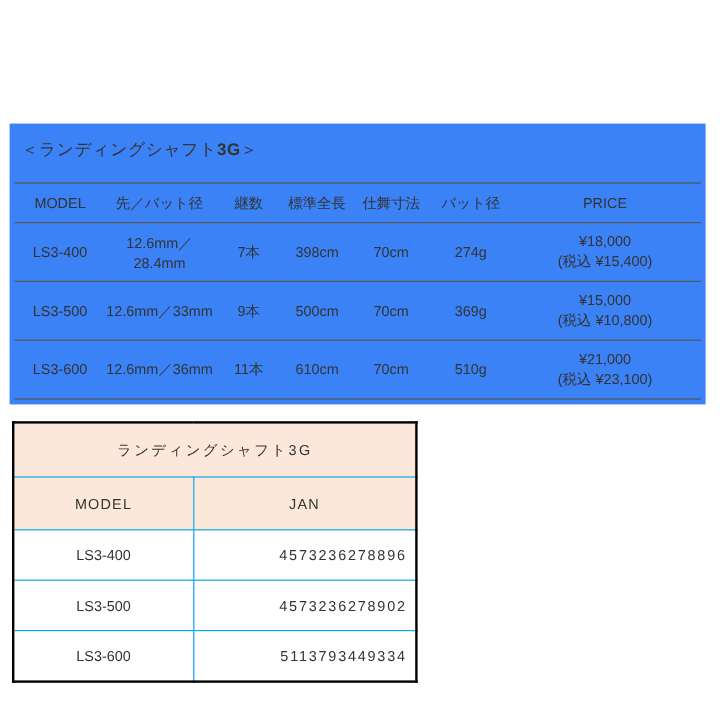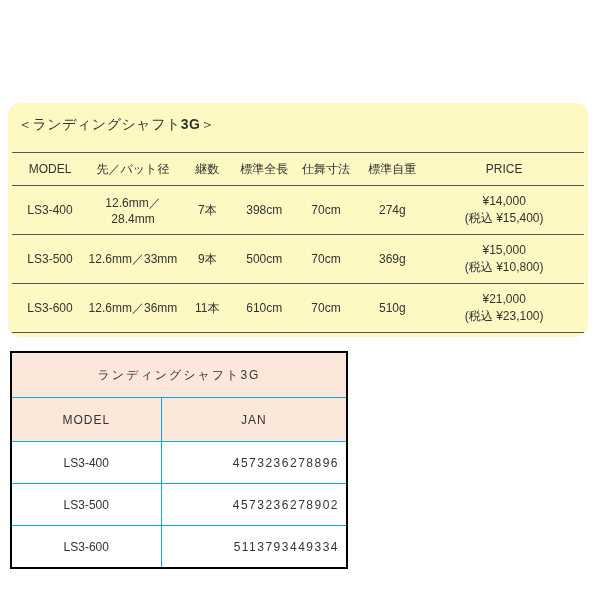--- a/index.html
+++ b/index.html
@@ -5,21 +5,21 @@
   html,body { margin:0; padding:0; background:#ffffff; }
   .page {
     position:relative; width:600px; height:600px; background:#ffffff;
     font-family:"Liberation Sans","DejaVu Sans",sans-serif; color:#333333;
     overflow:hidden;
   }
 
   
   .spec-panel {
     position:absolute; left:8px; top:103px; width:580px; height:234px;
-    background:#fef9c3; box-sizing:border-box;border-radius:12px;
+    background:#3b82f6; box-sizing:border-box;
   }
   .spec-title {
     padding:13px 0 0 10px; font-size:14px; letter-spacing:0.5px;
     height:49px; box-sizing:border-box; color:#333;
   }
   .spec-title .model-bold { font-weight:bold; }
   table.spec-table {
     width:572px; margin:0 4px; border-collapse:collapse;
     table-layout:fixed; font-size:12px; color:#333;
   }
@@ -65,34 +65,34 @@
           <col style="width:11.2%">
         <col style="width:27.9%">
       </colgroup>
       <thead>
         <tr>
           <th>MODEL</th>
           <th>先／バット径</th>
           <th>継数</th>
           <th>標準全長</th>
           <th>仕舞寸法</th>
-          <th>標準自重</th>
+          <th>バット径</th>
           <th>PRICE</th>
         </tr>
       </thead>
       <tbody>
         <tr>
           <td>LS3-400</td>
           <td>12.6mm／28.4mm</td>
           <td>7本</td>
           <td>398cm</td>
           <td>70cm</td>
           <td>274g</td>
           <td>
-            <div class="price-line">¥14,000</div>
+            <div class="price-line">¥18,000</div>
             <div class="price-line">(税込 ¥15,400)</div>
           </td>
         </tr>
         <tr>
           <td>LS3-500</td>
           <td>12.6mm／33mm</td>
           <td>9本</td>
           <td>500cm</td>
           <td>70cm</td>
           <td>369g</td>

